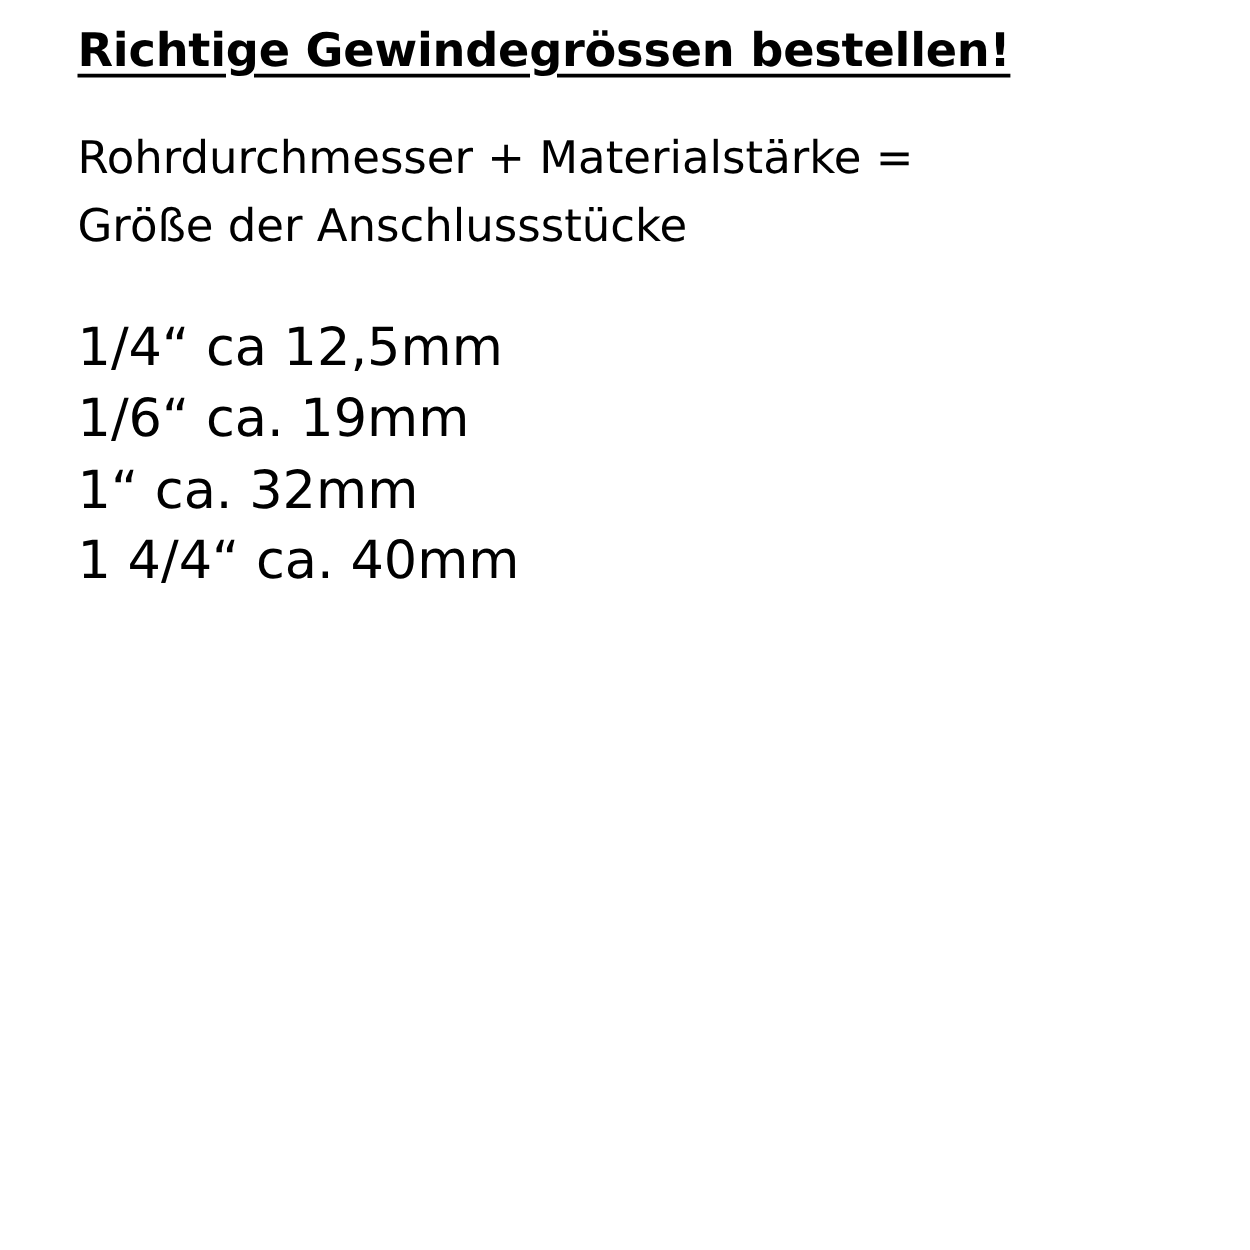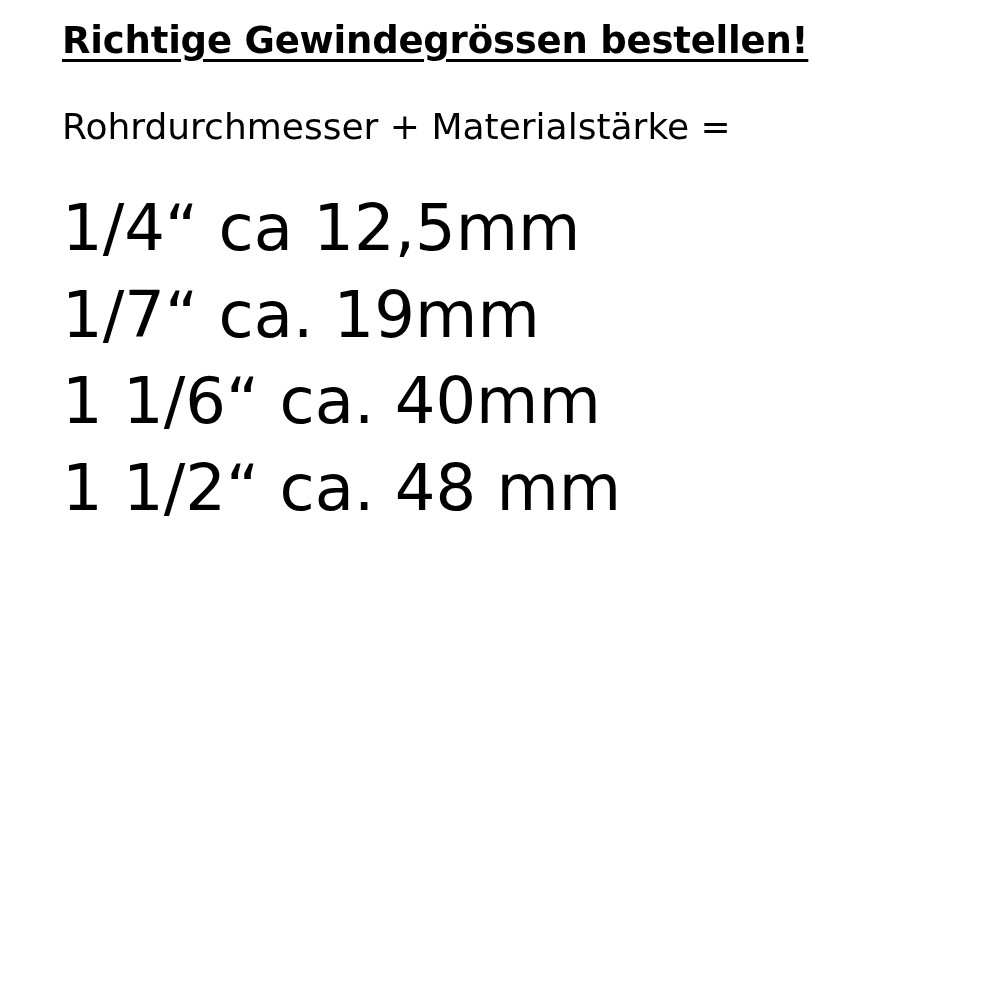--- a/index.html
+++ b/index.html
@@ -29,46 +29,47 @@
     text-decoration: underline;
     text-underline-offset: 6px;
     letter-spacing: -0.2px;
     margin: 0 0 36px 0;
     white-space: nowrap;
   }
   .formula {
     font-size: 36px;
     font-weight: 400;
     line-height: 1.52;
-    margin: 0 0 30px 0;
+    margin: 0 0 40px 0;
     max-width: 870px;
   }
   .sizes {
     list-style: none;
     margin: 0;
     padding: 0;
   }
   .sizes li {
-    font-size: 64px;
+    font-size: 42px;
     font-weight: 400;
     line-height: 1.355;
     white-space: nowrap;
   }
 </style>
 </head>
 <body>
 
 <div class="page">
 
   <h1 class="headline">Richtige Gewindegrössen bestellen!</h1>
 
   <div class="formula">
     <div>Rohrdurchmesser + Materialstärke =</div>
+    <div>Größe der Anschlussstücke</div>
   </div>
 
   <ul class="sizes">
     <li>1/4“ ca 12,5mm</li>
-    <li>1/7“ ca. 19mm</li>
-    <li>1 1/6“ ca. 40mm</li>
-    <li>1 1/2“ ca. 48 mm</li>
+    <li>1/6“ ca. 19mm</li>
+    <li>1“ ca. 32mm</li>
+    <li>1 4/4“ ca. 40mm</li>
   </ul>
 
 </div>
 
 </body></html>

